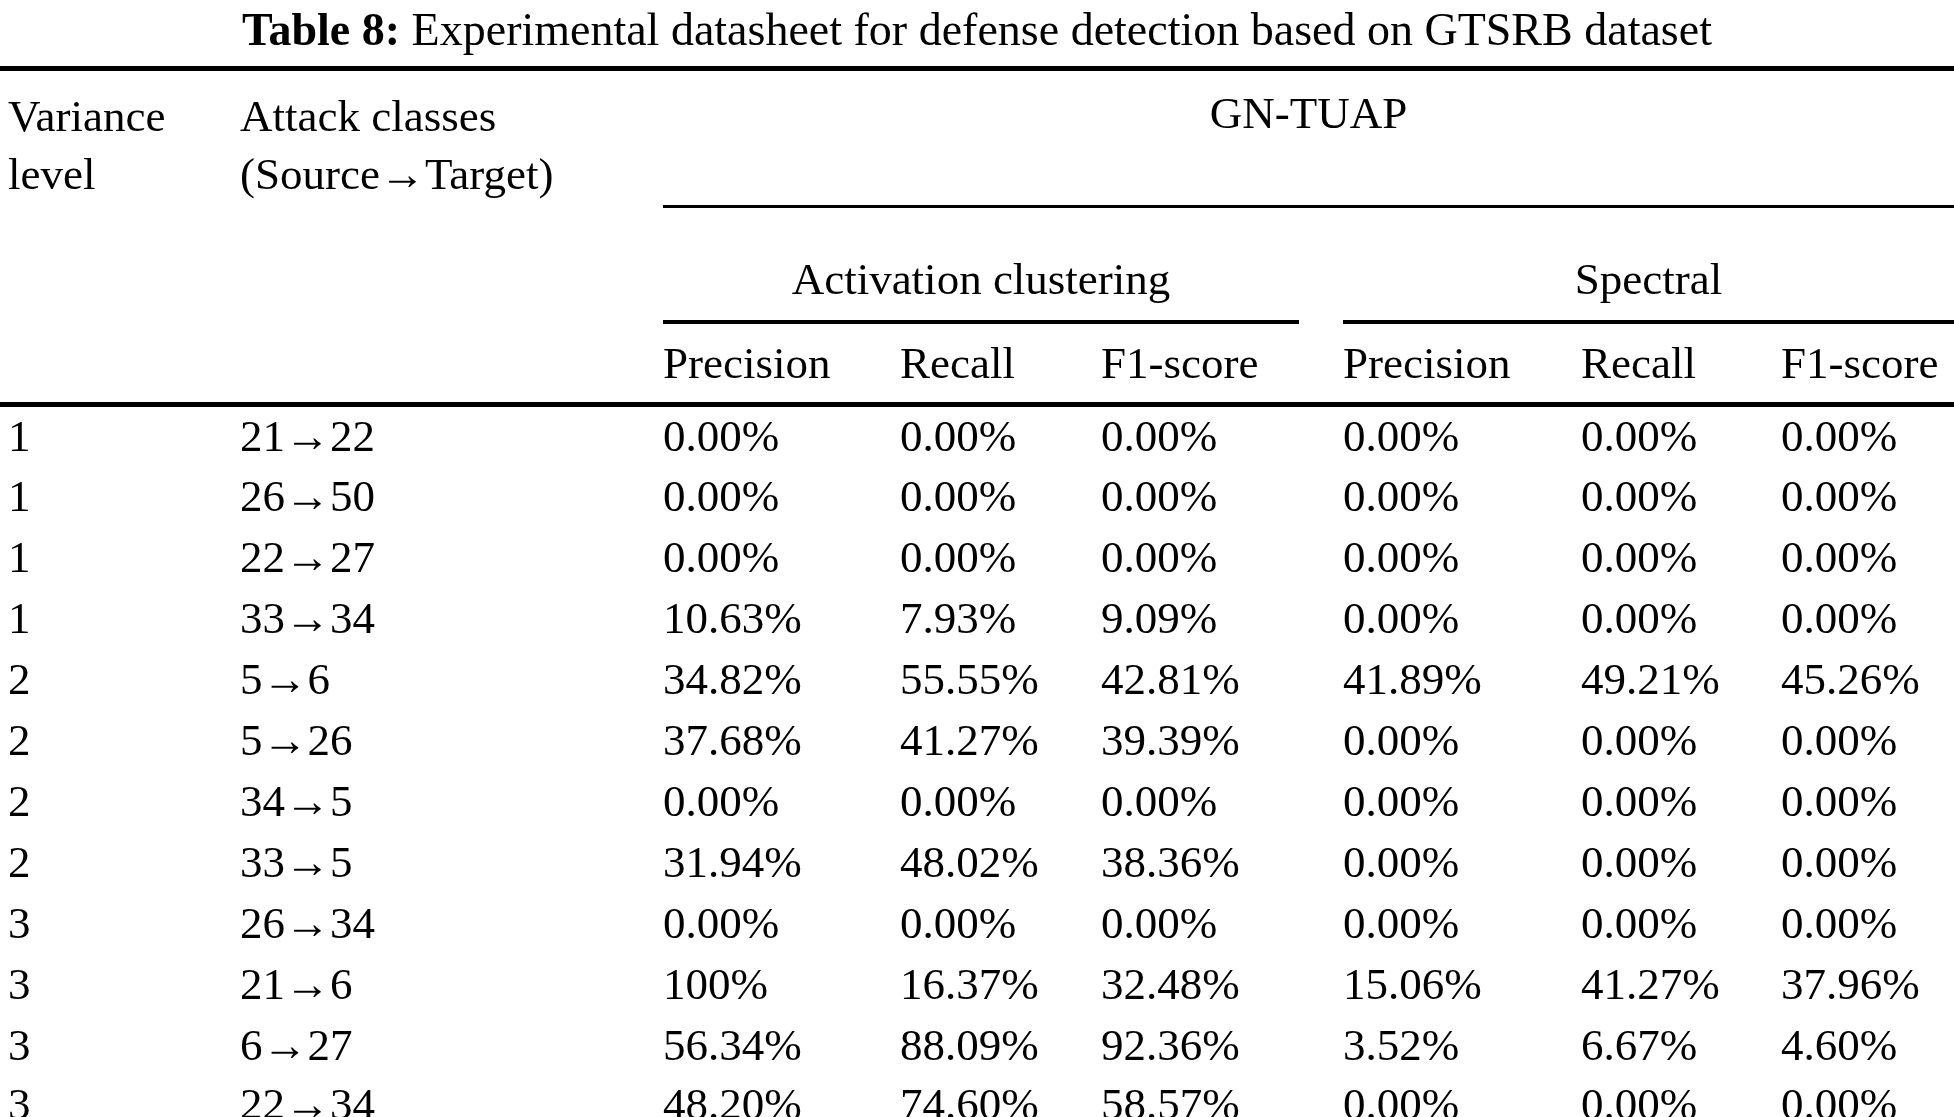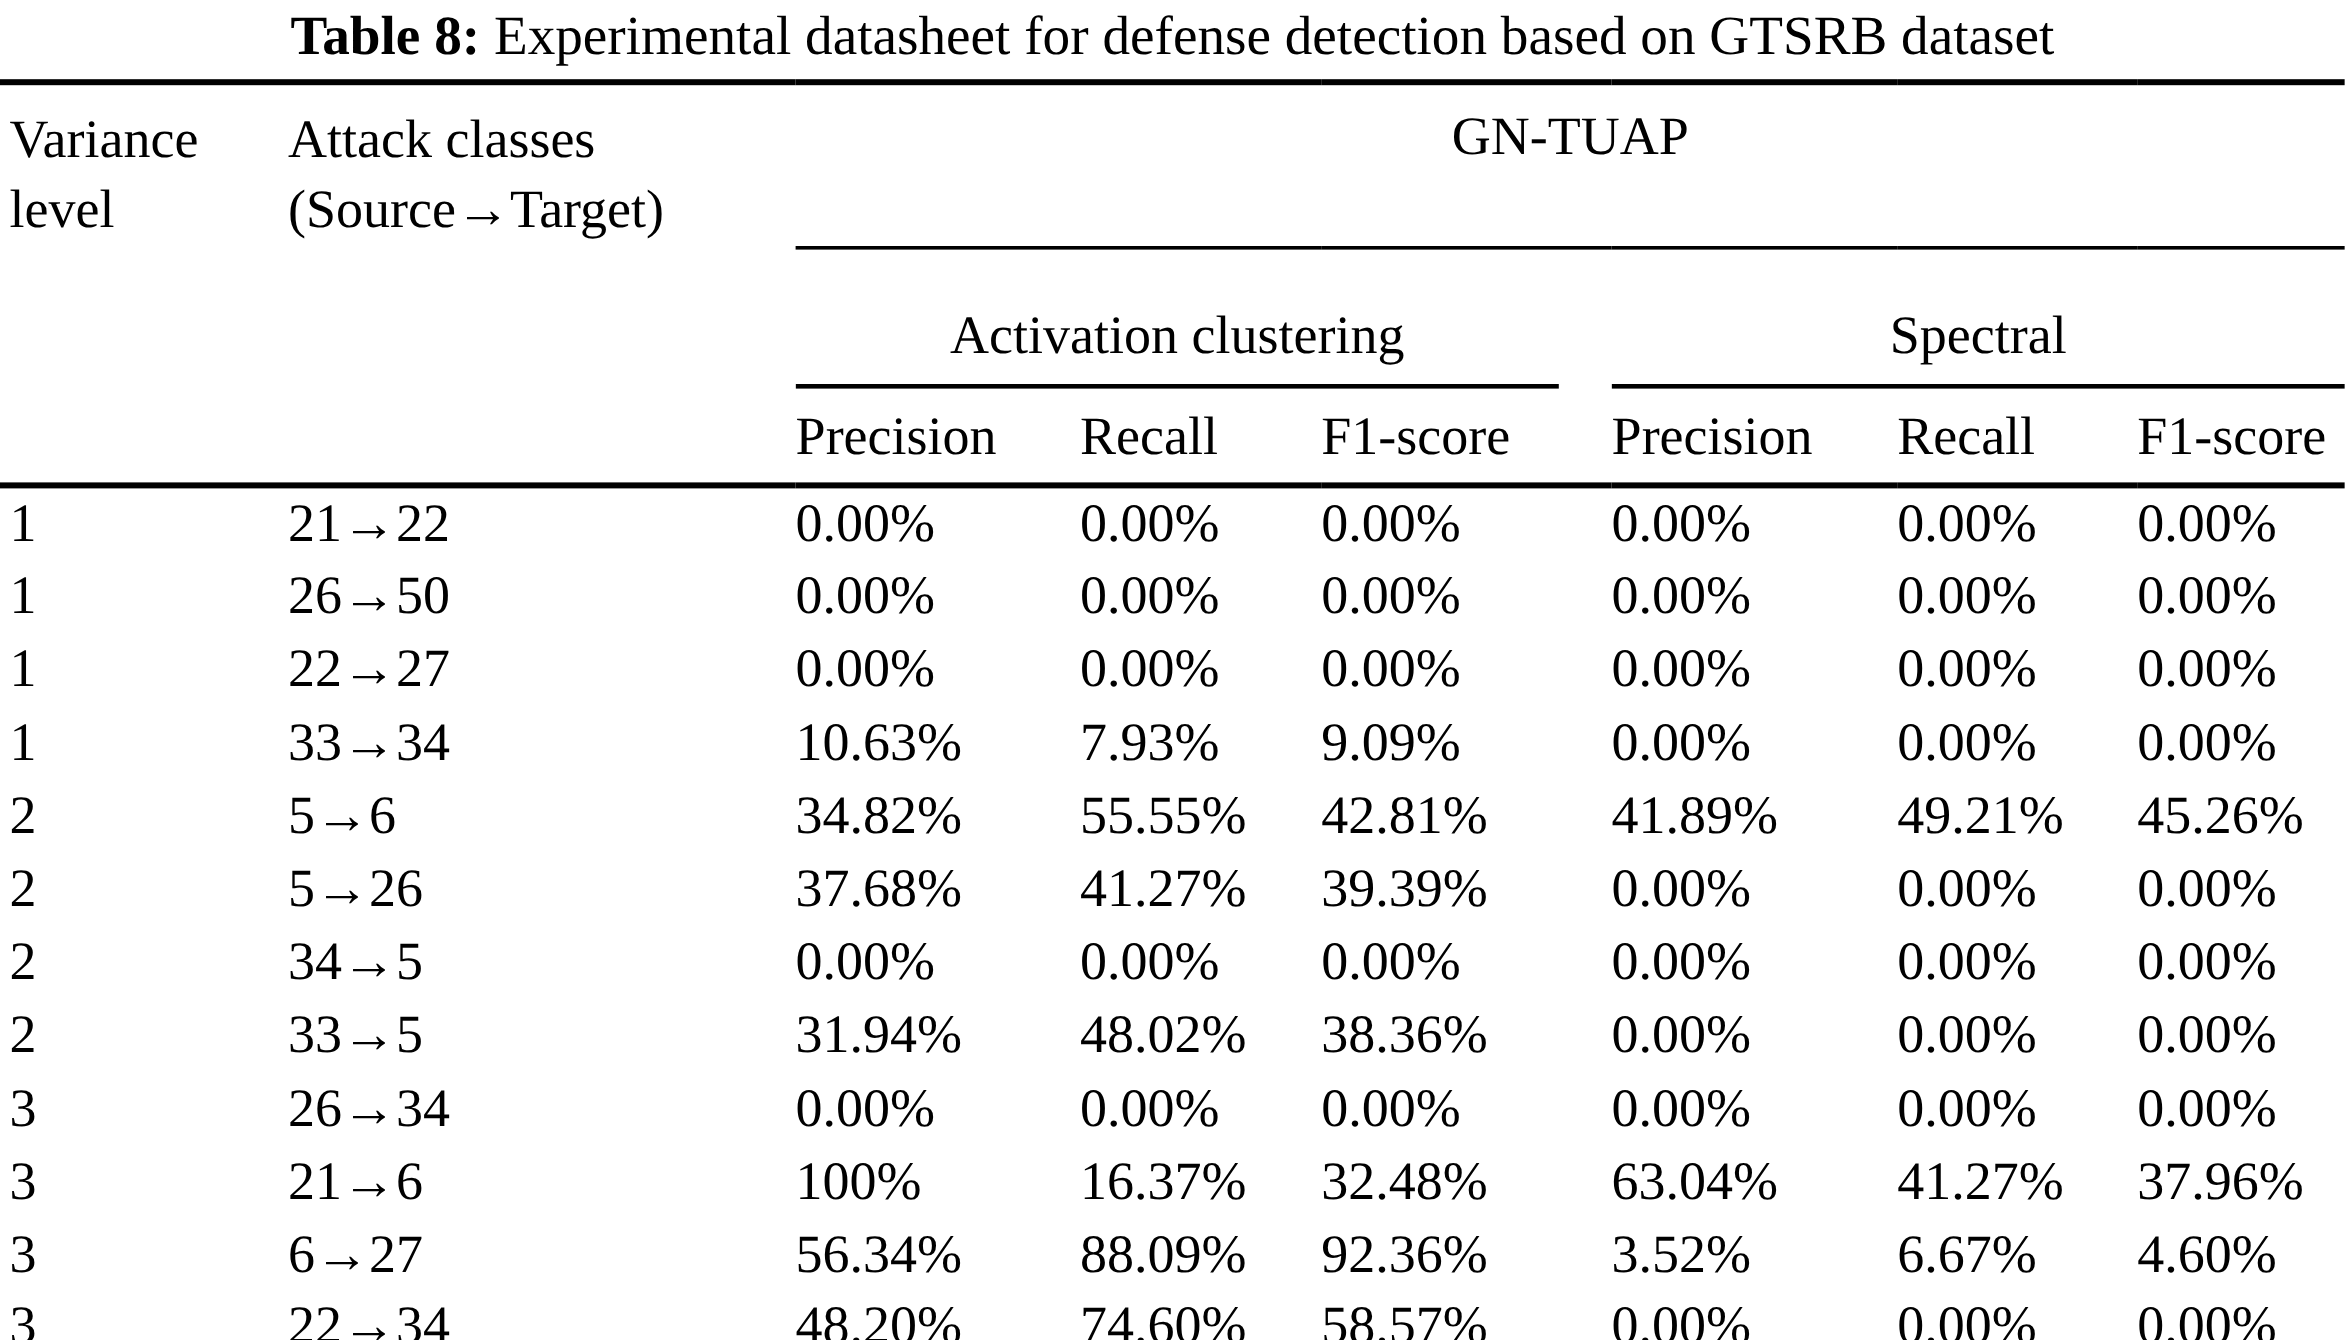--- a/index.html
+++ b/index.html
@@ -218,21 +218,21 @@
         <td>0.00%</td>
         <td>0.00%</td>
         <td>0.00%</td>
       </tr>
       <tr>
         <td>3</td>
         <td>21→6</td>
         <td>100%</td>
         <td>16.37%</td>
         <td>32.48%</td>
-        <td>63.04%</td>
+        <td>15.06%</td>
         <td>41.27%</td>
         <td>37.96%</td>
       </tr>
       <tr>
         <td>3</td>
         <td>6→27</td>
         <td>56.34%</td>
         <td>88.09%</td>
         <td>92.36%</td>
         <td>3.52%</td>

